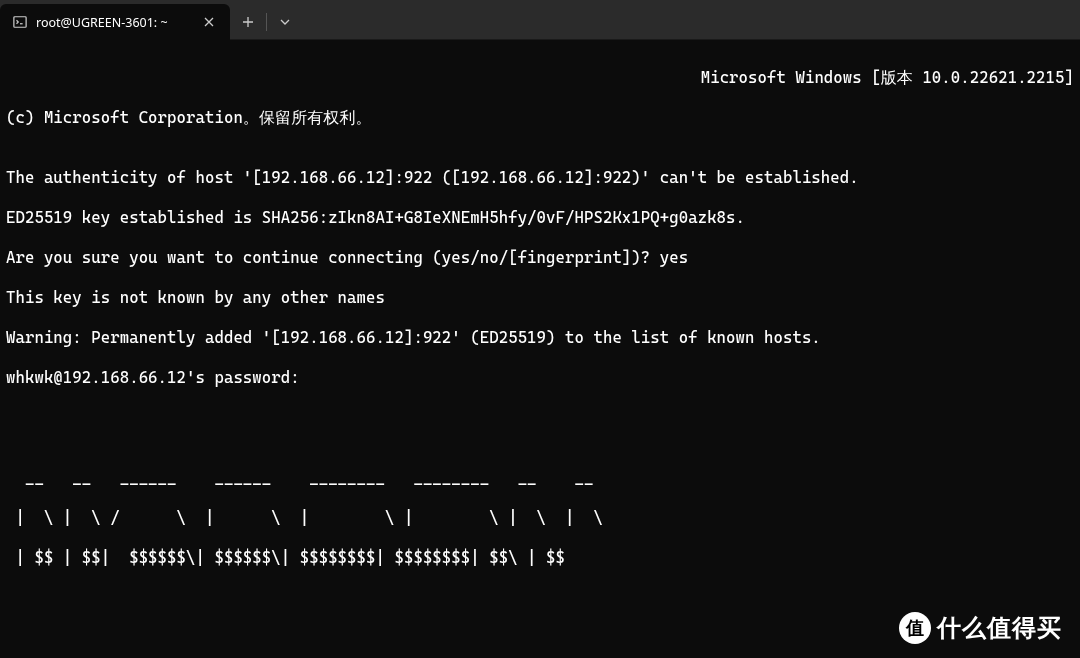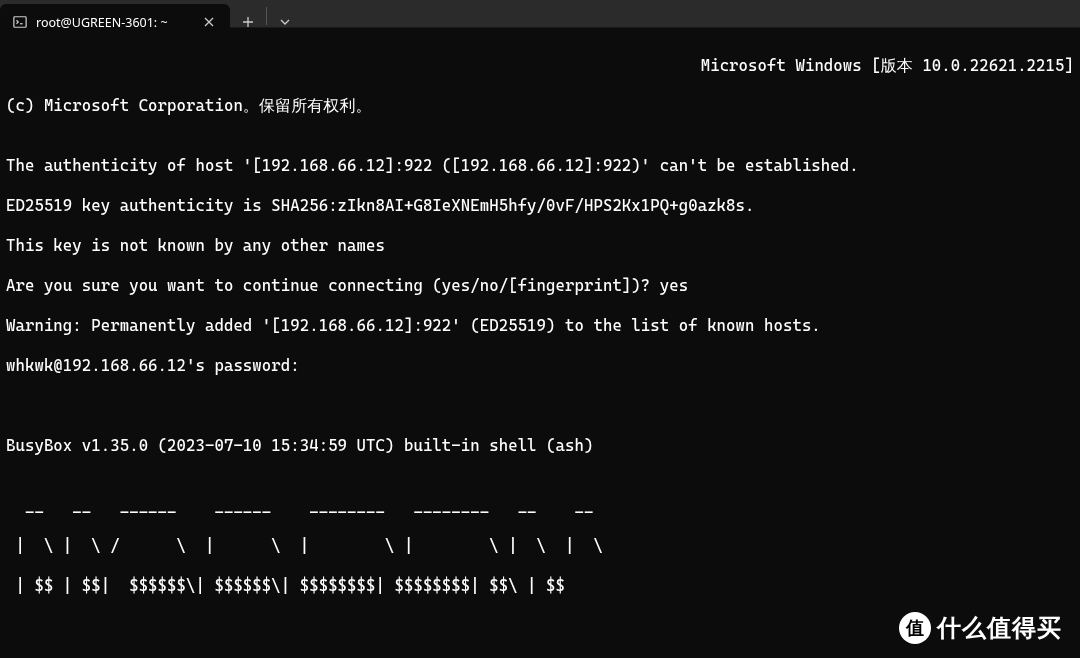--- a/index.html
+++ b/index.html
@@ -1,21 +1,21 @@
 <!DOCTYPE html>
 <html><head>
 <meta charset="utf-8">
 <style>
   * { margin: 0; padding: 0; box-sizing: border-box; }
   html, body { width: 1080px; height: 658px; overflow: hidden; background: #0c0c0c; }
   body { font-family: Consolas, "Cascadia Mono", Menlo, monospace; color: #cccccc; }
 
   
   .titlebar {
-    height: 28px;
+    height: 40px;
     background: #2b2b2b;
     display: flex;
     align-items: flex-start;
     user-select: none;
     border-bottom: 1px solid #1a1a1a;
   }
   .tab {
     display: flex;
     align-items: center;
     height: 36px;
@@ -129,28 +129,27 @@
       <path d="M1 3 L5 7 L9 3" stroke="#ccc" stroke-width="1.3" fill="none"></path>
     </svg>
   </div>
 </div>
 
 <div class="terminal">
 <span style="display: block; text-align: right;">Microsoft Windows [版本 10.0.22621.2215]</span>
 <span style="display: block;">(c) Microsoft Corporation。保留所有权利。</span>
 <span style="display: block;"></span>
 <span style="display: block;">The authenticity of host '[192.168.66.12]:922 ([192.168.66.12]:922)' can't be established.</span>
-<span style="display: block;">ED25519 key authenticity is SHA256:zIkn8AI+G8IeXNEmH5hfy/0vF/HPS2Kx1PQ+g0azk8s.</span>
+<span style="display: block;">ED25519 key established is SHA256:zIkn8AI+G8IeXNEmH5hfy/0vF/HPS2Kx1PQ+g0azk8s.</span>
+<span style="display: block;">Are you sure you want to continue connecting (yes/no/[fingerprint])? yes</span>
 <span style="display: block;">This key is not known by any other names</span>
-<span style="display: block;">Are you sure you want to continue connecting (yes/no/[fingerprint])? yes</span>
 <span style="display: block;">Warning: Permanently added '[192.168.66.12]:922' (ED25519) to the list of known hosts.</span>
 <span style="display: block;">whkwk@192.168.66.12's password:</span>
 <span style="display: block;"></span>
 <span style="display: block;"></span>
-<span style="display: block;">BusyBox v1.35.0 (2023-07-10 15:34:59 UTC) built-in shell (ash)</span>
 <span style="display: block;"></span>
 <span style="display: block;">  __   __   ______    ______    ________   ________   __    __</span>
 <span style="display: block;"> |  \ |  \ /      \  |      \  |        \ |        \ |  \  |  \</span>
 <span style="display: block;"> | $$ | $$|  $$$$$$\| $$$$$$\| $$$$$$$$| $$$$$$$$| $$\ | $$</span>
 
 
 
 
 
 

